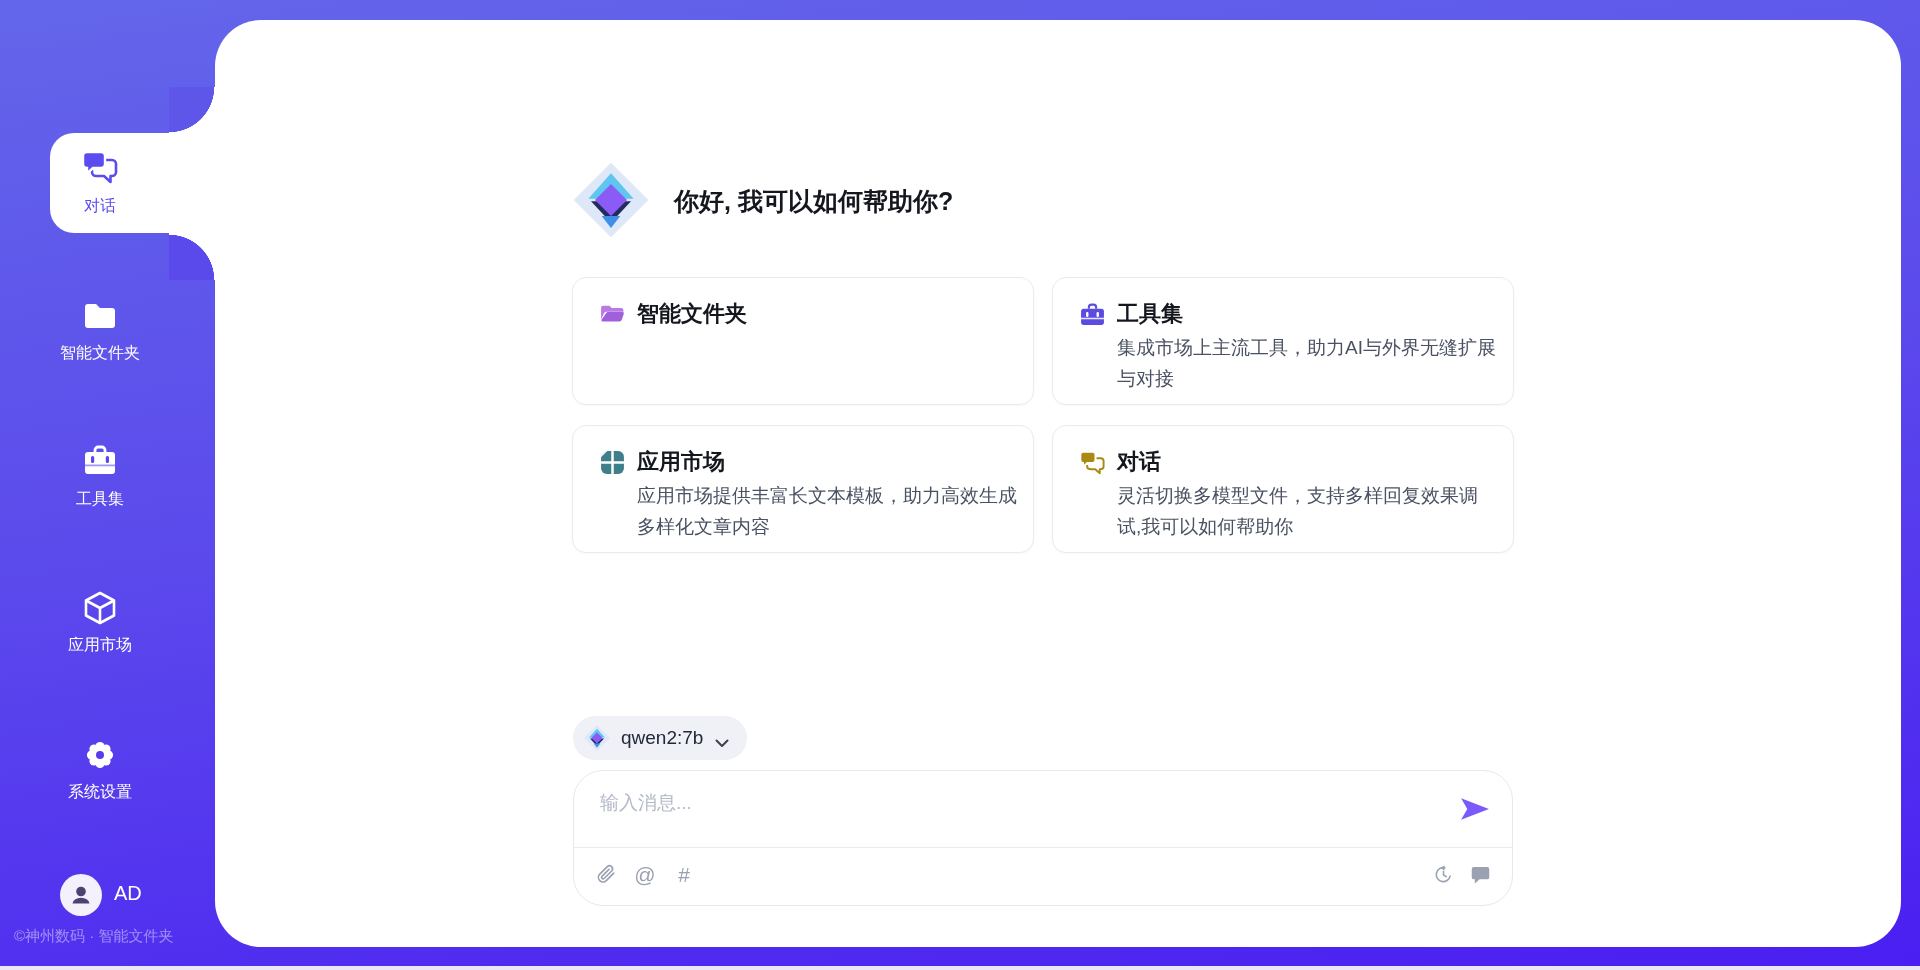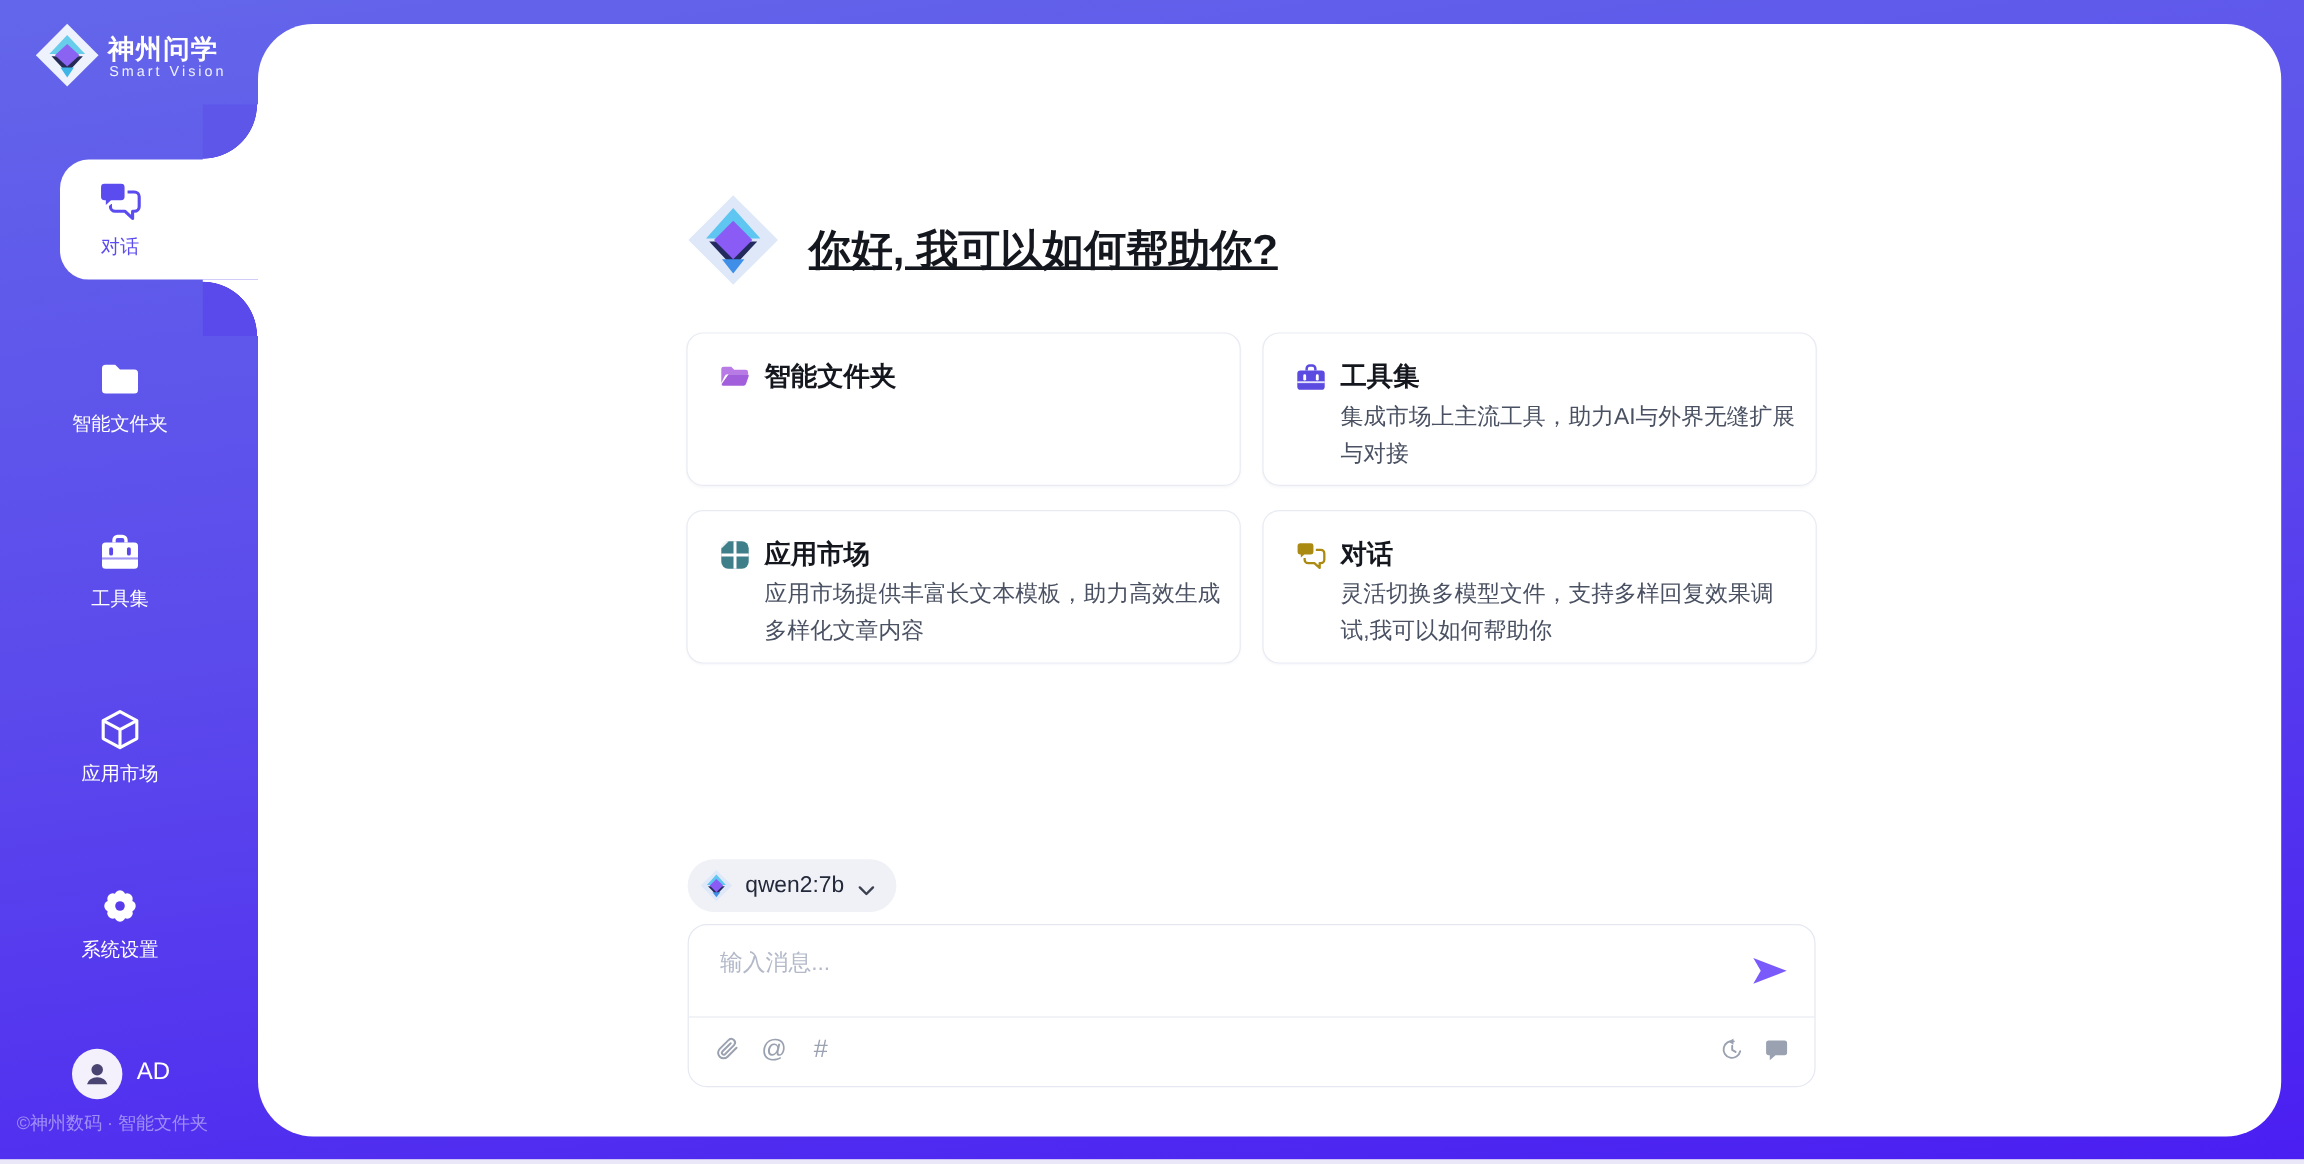--- a/index.html
+++ b/index.html
@@ -34,69 +34,56 @@
     font-size:16px;color:#5b4cf0;}
 
   .user-row{position:absolute;left:0;top:872px;width:215px;height:46px;text-align:right;}
   .avatar{position:absolute;left:60px;top:2px;width:42px;height:42px;border-radius:50%;
     background:#f4f1fc;display:flex;align-items:center;justify-content:center;cursor:pointer;}
   .user-initials{position:absolute;left:114px;top:10px;font-size:20px;color:#ffffff;}
   .side-footer{position:absolute;left:14px;top:927px;font-size:15px;color:rgba(255,255,255,.45);white-space:nowrap;}
 
   
   .greeting-logo{position:absolute;left:571px;top:160px;width:80px;height:80px;}
-  .greeting-title{position:absolute;left:674px;top:185px;font-size:35px;font-weight:bold;color:#15171f;white-space:nowrap;text-decoration:underline;}
+  .greeting-title{position:absolute;left:674px;top:185px;font-size:25px;font-weight:bold;color:#15171f;white-space:nowrap;}
 
   
   .card{position:absolute;width:462px;height:128px;background:#ffffff;border:1px solid #e9ebf3;
     border-radius:14px;box-shadow:0 1px 2px rgba(40,40,90,.03);cursor:pointer;}
   .card .cicon{position:absolute;left:26px;top:23px;width:27px;height:27px;}
   .card .ctitle{position:absolute;left:64px;top:21px;font-size:22px;font-weight:bold;color:#15171f;}
   .card .cdesc{position:absolute;left:64px;top:54px;width:384px;font-size:19px;line-height:31px;color:#4a5162;}
   .card1{left:572px;top:277px;} .card2{left:1052px;top:277px;}
   .card3{left:572px;top:425px;} .card4{left:1052px;top:425px;}
 
   
   .model-pill{position:absolute;left:573px;top:716px;height:44px;padding:0 18px 0 10px;
     background:#eff1f6;border-radius:22px;display:inline-flex;align-items:center;gap:10px;cursor:pointer;}
   .model-pill .micon{width:28px;height:28px;}
   .model-pill .mtext{font-size:19px;color:#23293a;}
   .model-pill .mchev{width:14px;height:9px;margin-left:2px;}
 
   
   .composer{position:absolute;left:573px;top:770px;width:940px;height:136px;background:#ffffff;
-    border:1.5px solid #e5e8f1;border-radius:16px;}
+    border:1.5px solid #e5e8f1;border-radius:30px;}
   .composer input{position:absolute;left:24px;top:16px;width:820px;height:32px;border:none;outline:none;
     font-size:19px;color:#333a48;background:transparent;}
   .composer input::placeholder{color:#b3b9c9;}
   .send-btn{position:absolute;right:22px;top:26px;width:30px;height:26px;cursor:pointer;}
   .composer-divider{position:absolute;left:0;right:0;top:76px;height:1px;background:#e9ebf2;}
   .composer-tools{position:absolute;left:20px;top:91px;display:flex;gap:15px;align-items:center;}
   .composer-tools-right{position:absolute;right:20px;top:91px;display:flex;gap:13px;align-items:center;}
   .tool-btn{width:24px;height:24px;display:flex;align-items:center;justify-content:center;cursor:pointer;}
   .tool-glyph{font-size:21px;color:#9aa1b0;line-height:1;}
 </style>
 </head>
 <body>
 
 <div class="screen">
 
-  <div class="logo">
-    <span class="logo-icon">
-      <svg viewBox="0 0 60 60" width="56" height="56">
-        <polygon points="30,2 58,30 30,58 2,30" fill="#eef2fc"></polygon>
-        <polygon points="30,12 46,29 14,29" fill="#67cdea"></polygon>
-        <polygon points="16,31 44,31 30,46" fill="#262b56"></polygon>
-        <polygon points="30,20 41,30 30,40 19,30" fill="#8a63f2"></polygon>
-        <polygon points="24,41 36,41 30,50" fill="#3fb4e6"></polygon>
-      </svg>
-    </span>
-    <span class="logo-name">神州问学</span>
-    <span class="logo-sub">Smart Vision</span>
-  </div>
 
   <div class="tab-curve-top"></div>
   <div class="tab-curve-bottom"></div>
   <div class="active-tab">
     <span class="ticon">
       <svg viewBox="0 0 40 40" width="40" height="40">
         <path d="M26 13 h6 a4 4 0 0 1 4 4 v8 a4 4 0 0 1 -4 4 h-1.5 v6 l-6.5-6 h-8 a4 4 0 0 1 -4-4 v-2" fill="none" stroke="#5b4cf0" stroke-width="2.6" stroke-linejoin="round"></path>
         <path d="M7 5 h14 a4 4 0 0 1 4 4 v8 a4 4 0 0 1 -4 4 h-8 l-6 5.5 v-5.5 a4 4 0 0 1 -4-4 v-8 a4 4 0 0 1 4-4 Z" fill="#5b4cf0" stroke="#ffffff" stroke-width="2.4"></path>
       </svg>
     </span>

